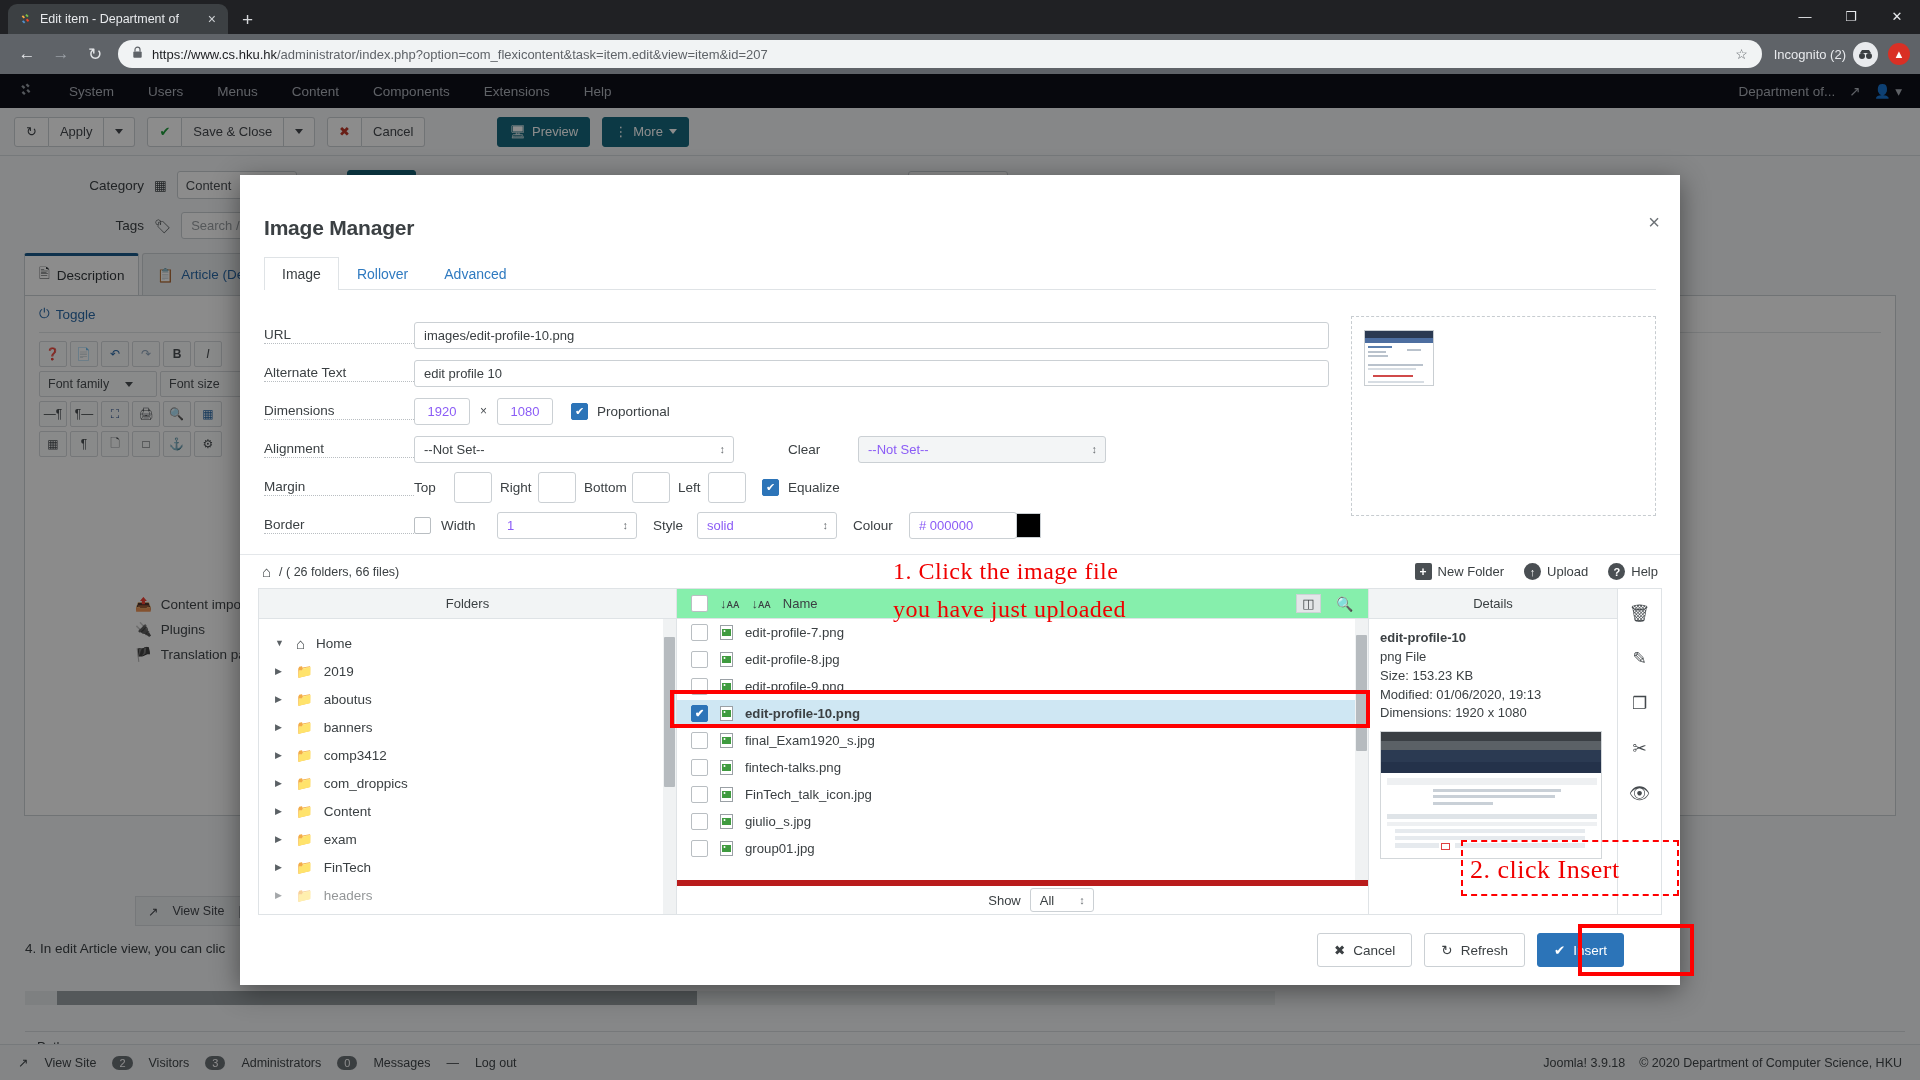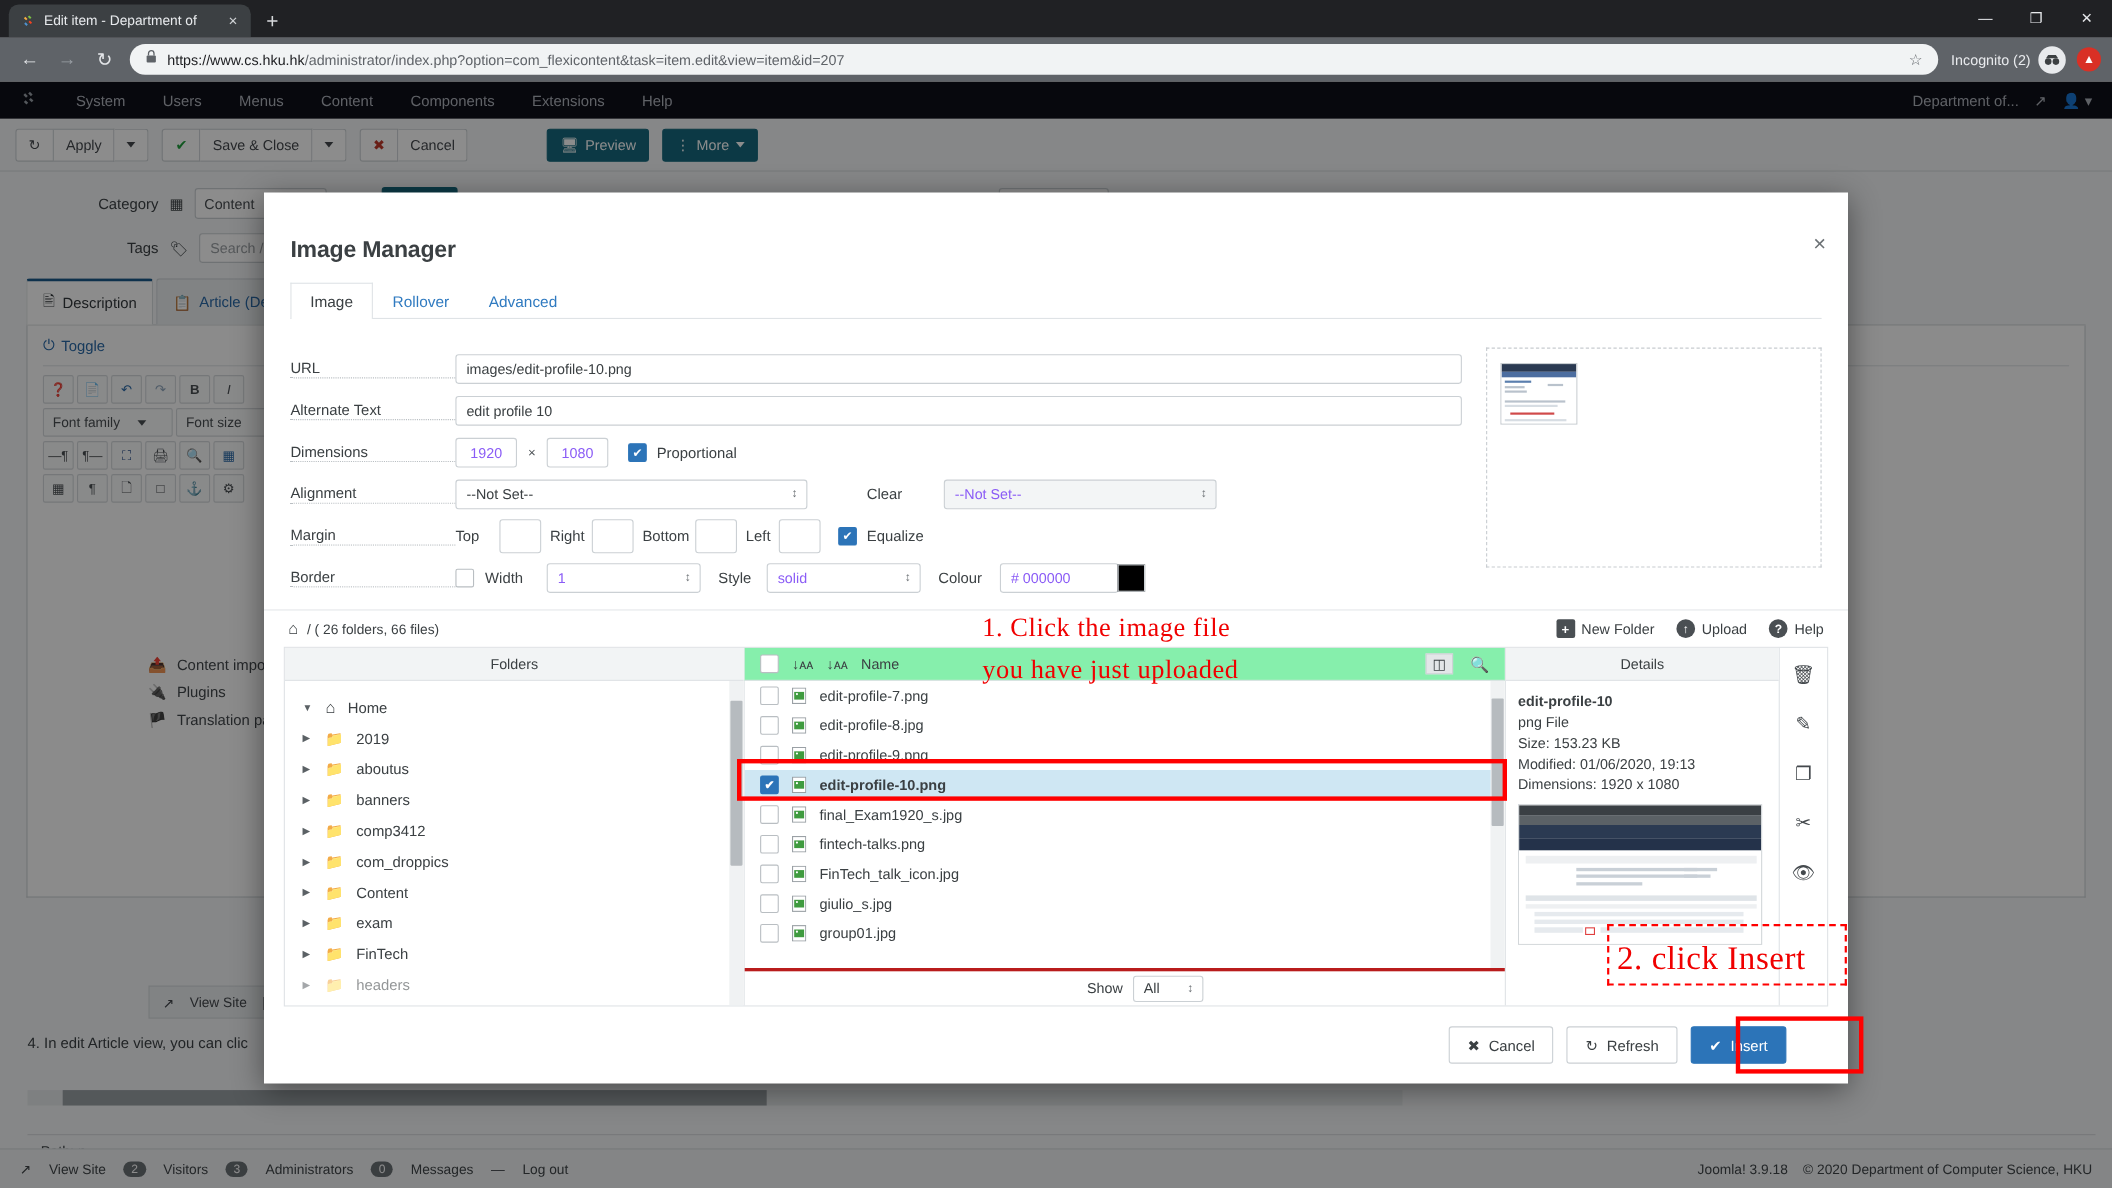--- a/index.html
+++ b/index.html
@@ -210,21 +210,21 @@
   .files-col{ flex:1; display:flex; flex-direction:column; border-right:1px solid #dfe3e6; min-height:0; position:relative;}
   .files-head{
     height:30px; background:#86efac; border-bottom:1px solid #dfe3e6; display:flex;
     align-items:center; gap:12px; padding:0 14px; font-size:13px; color:#3b4043;
   }
   .flist{ flex:1; overflow:hidden; position:relative; }
   .frow{ display:flex; align-items:center; gap:12px; height:27px; padding:0 14px; font-size:13.2px; color:#3b4043;}
   .frow.sel{ background:#cfe7f3; font-weight:bold; }
   .imgfile-ic{ width:13px; height:15px; flex:none; }
   .files-foot{
-    height:34px; border-top:3px solid #b91c1c; display:flex; align-items:center;
+    height:34px; border-top:6px solid #b91c1c; display:flex; align-items:center;
     justify-content:center; gap:9px; font-size:13px; color:#3b4043;padding-left:37px;
   }
   .details-col{ width:248px; display:flex; flex-direction:column; min-height:0;}
   .details-body{ flex:1; padding:10px 11px; font-size:13px; color:#3b4043; line-height:1.45; overflow:hidden;}
   .details-body b{ font-weight:bold; }
   .det-thumb{ width:222px; height:128px; border:1px solid #d3d7da; margin-top:8px; overflow:hidden; background:#fff; position:relative;}
   .tools-col{
     width:44px; border-left:1px solid #dfe3e6; display:flex; flex-direction:column;
     align-items:center; padding-top:14px; gap:24px; color:#44494d;
   }
@@ -821,17 +821,17 @@
     </span>
     <span class="fbtn primary" style="margin-right:32px">
       <span>✔</span>
       <span>Insert</span>
     </span>
   </div>
 </div>
 
 <div class="anno" style="left:893px; top:558px;">1.  Click  the  image  file</div>
 <div class="anno" style="left:893px; top:596px;">you  have  just  uploaded</div>
-<div class="anno" style="left:1470px; top:855px; font-size:30px;">2.  click  Insert</div>
+<div class="anno" style="left:1470px; top:855px; font-size:26px;">2.  click  Insert</div>
 
 <div class="redbox" style="left:670px; top:690px; width:700px; height:38px;"></div>
 <div class="dashbox" style="left:1461px; top:840px; width:218px; height:56px;"></div>
 <div class="redbox" style="left:1578px; top:924px; width:116px; height:52px;"></div>
 
 </body></html>

